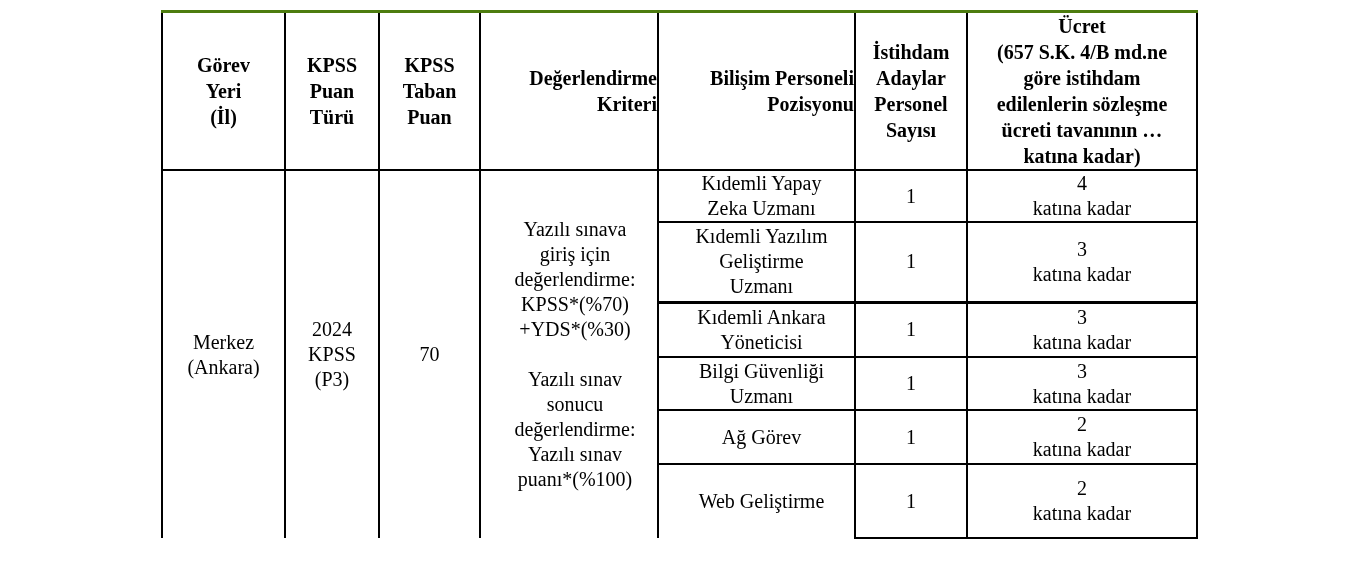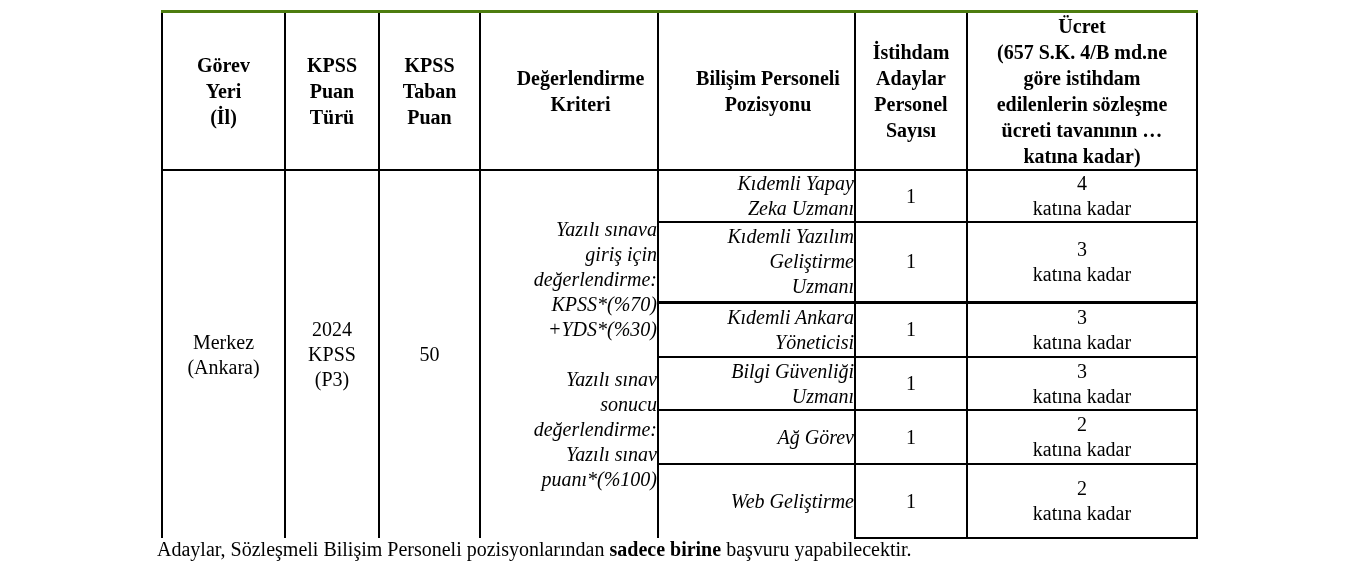--- a/index.html
+++ b/index.html
@@ -28,23 +28,23 @@
     vertical-align: middle;
     padding: 0;
     overflow: hidden;
   }
   .tbl thead th {
     border-top: 3px solid #4d7c0f;
     font-weight: bold;
     text-align: center;
     line-height: 26px;
   }
-  .tbl thead th.left { text-align: center; padding-left: 23px; }
+  .tbl thead th.left { text-align: right; padding-left: 23px; }
   .tbl td.center { text-align: center; }
-  .tbl td.left { text-align: right; padding-left: 12px; font-style: italic; }
+  .tbl td.left { text-align: center; padding-left: 12px; }
   .tbl td.pos { padding-left: 10px; }
   .tbl tr.thick-top td { border-top: 3px solid #000000; }
   .tbl td.no-bottom { border-bottom: none; }
   .note {
     position: absolute;
     left: 157px;
     top: 537px;
     margin: 0;
     font-size: 20px;
     line-height: 25px;
@@ -93,21 +93,21 @@
 katına kadar)</th>
       </tr>
     </thead>
     <tbody>
       <tr style="height:52px">
         <td rowspan="6" class="center no-bottom">Merkez
 (Ankara)</td>
         <td rowspan="6" class="center no-bottom">2024
 KPSS
 (P3)</td>
-        <td rowspan="6" class="center no-bottom">50</td>
+        <td rowspan="6" class="center no-bottom">70</td>
         <td rowspan="6" class="left no-bottom">Yazılı sınava
 giriş için
 değerlendirme:
 KPSS*(%70)
 +YDS*(%30)
 
 Yazılı sınav
 sonucu
 değerlendirme:
 Yazılı sınav
@@ -148,15 +148,14 @@
       </tr>
       <tr style="height:74px">
         <td class="left pos no-bottom">Web Geliştirme</td>
         <td class="center">1</td>
         <td class="center">2
 katına kadar</td>
       </tr>
     </tbody>
   </table>
 
-  <p class="note"><span>Adaylar, Sözleşmeli Bilişim Personeli pozisyonlarından </span><b>sadece birine</b><span> başvuru yapabilecektir.</span></p>
 
 </div>
 
 </body></html>

